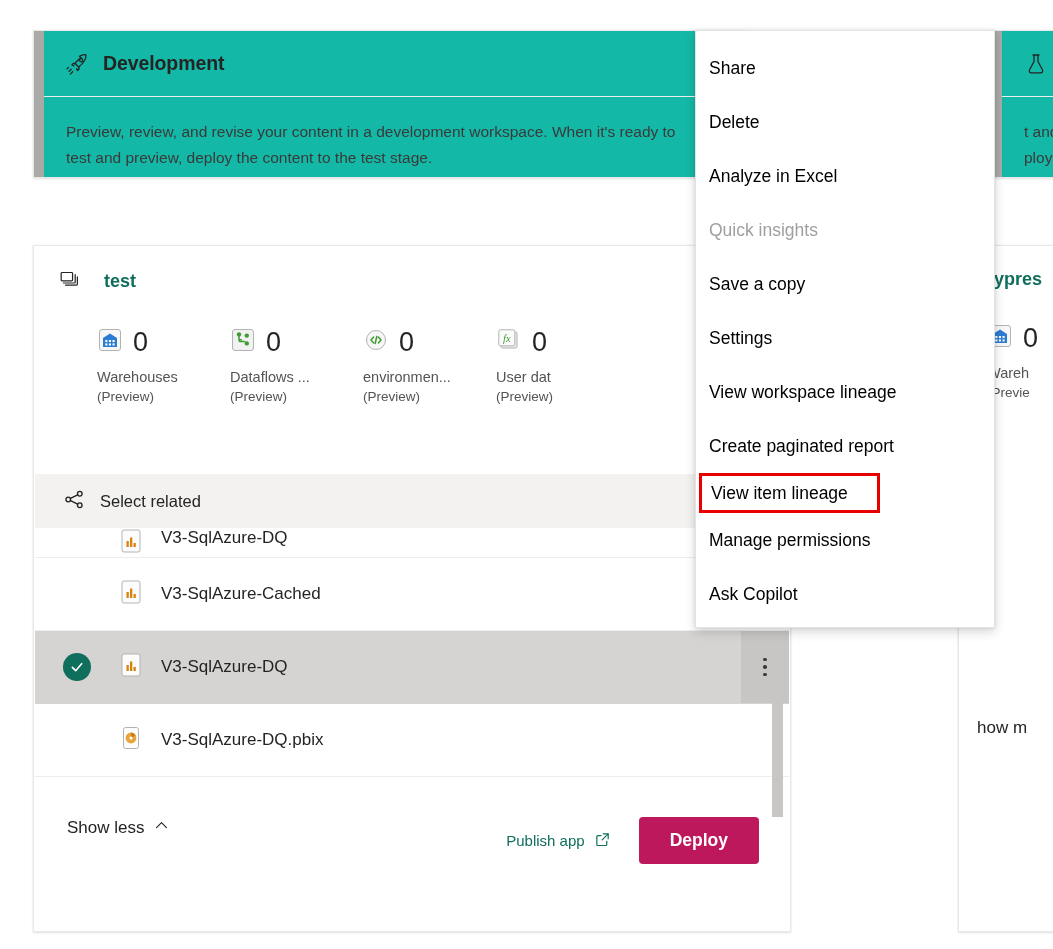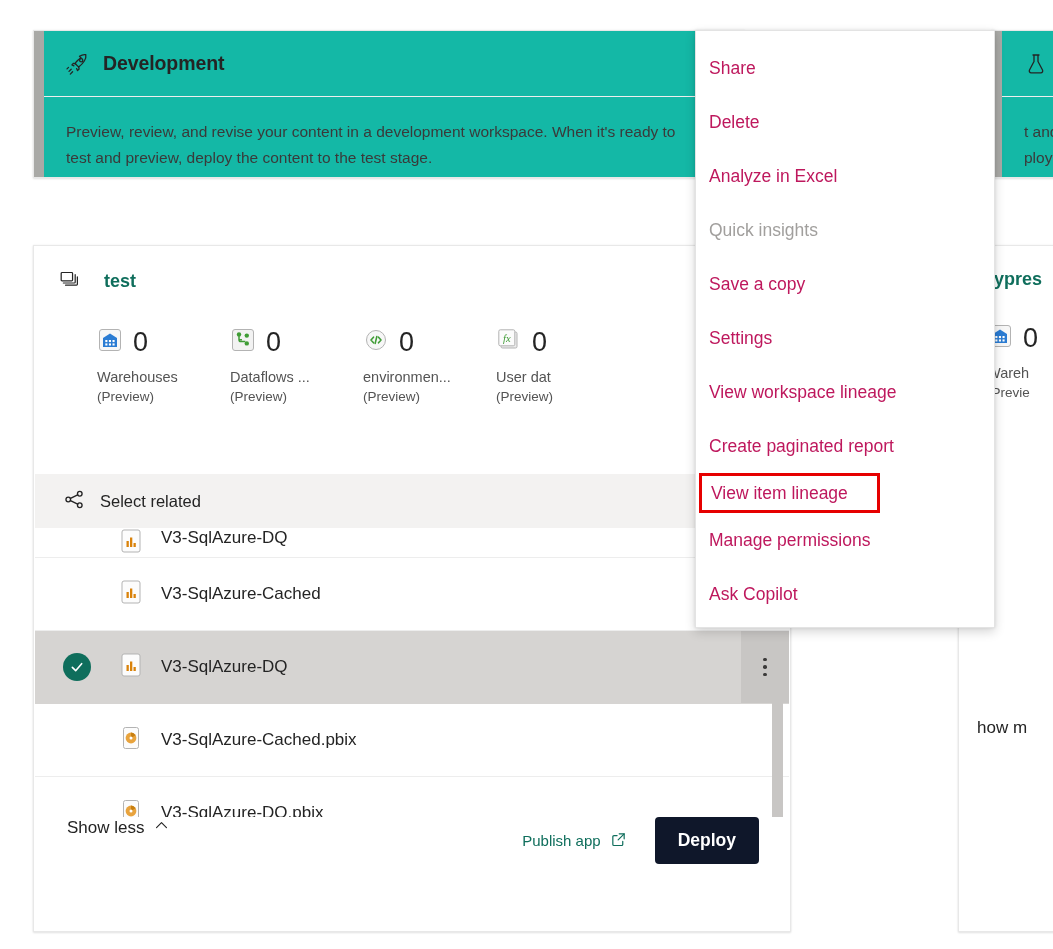--- a/index.html
+++ b/index.html
@@ -285,27 +285,27 @@
   }
   .publish-app {
     display: flex;
     align-items: center;
     gap: 9px;
     font-size: 15px;
     color: #0f6e5c;
     cursor: pointer;
   }
   .deploy-btn {
-    background: #0f172a;
+    background: #be185d;
     color: #ffffff;
     font-size: 17.5px;
     font-weight: bold;
     border: none;
     border-radius: 4px;
-    padding: 13px 23px;
+    padding: 13px 31px;
     cursor: pointer;
     font-family: "Liberation Sans", sans-serif;
   }
 
   .test-teaser {
     position: absolute;
     left: 18px;
     top: 472px;
     font-size: 17px;
     color: #242424;
@@ -325,21 +325,21 @@
     box-sizing: border-box;
     padding-top: 10px;
     z-index: 40;
   }
   .ctx-item {
     height: 54px;
     display: flex;
     align-items: center;
     padding-left: 13px;
     font-size: 17.5px;
-    color: #be185d;
+    color: #000000;
     cursor: pointer;
     box-sizing: border-box;
   }
   .ctx-item.disabled { color: #a19f9d; cursor: default; }
   .ctx-item.highlighted {
     border: 3px solid #e60000;
     margin: 0 0 0 3px;
     width: 181px;
     height: 40px;
     padding-left: 9px;
@@ -554,32 +554,20 @@
       <span class="item-name">V3-SqlAzure-DQ</span>
       <span class="row-more">
         <span class="dot3">
             <i></i>
             <i></i>
             <i></i>
           </span>
       </span>
     </div>
 
-    <div class="item-row">
-      <div class="check-slot"></div>
-      <span class="item-icon">
-        <svg width="24" height="26" viewBox="0 0 24 26">
-          <rect x="4.5" y="2.5" width="15" height="21" rx="2" fill="#fcfcfc" stroke="#b3b3b3" stroke-width="1"></rect>
-          <circle cx="12" cy="13" r="5.4" fill="#e8a33d"></circle>
-          <path d="M12 13 L12 7.6 A5.4 5.4 0 0 1 16.6 10.3 Z" fill="#c87f10"></path>
-          <circle cx="12" cy="13" r="1.5" fill="#ffffff"></circle>
-        </svg>
-      </span>
-      <span class="item-name">V3-SqlAzure-Cached.pbix</span>
-    </div>
 
     <div class="item-row">
       <div class="check-slot"></div>
       <span class="item-icon">
         <svg width="24" height="26" viewBox="0 0 24 26">
           <rect x="4.5" y="2.5" width="15" height="21" rx="2" fill="#fcfcfc" stroke="#b3b3b3" stroke-width="1"></rect>
           <circle cx="12" cy="13" r="5.4" fill="#e8a33d"></circle>
           <path d="M12 13 L12 7.6 A5.4 5.4 0 0 1 16.6 10.3 Z" fill="#c87f10"></path>
           <circle cx="12" cy="13" r="1.5" fill="#ffffff"></circle>
         </svg>

